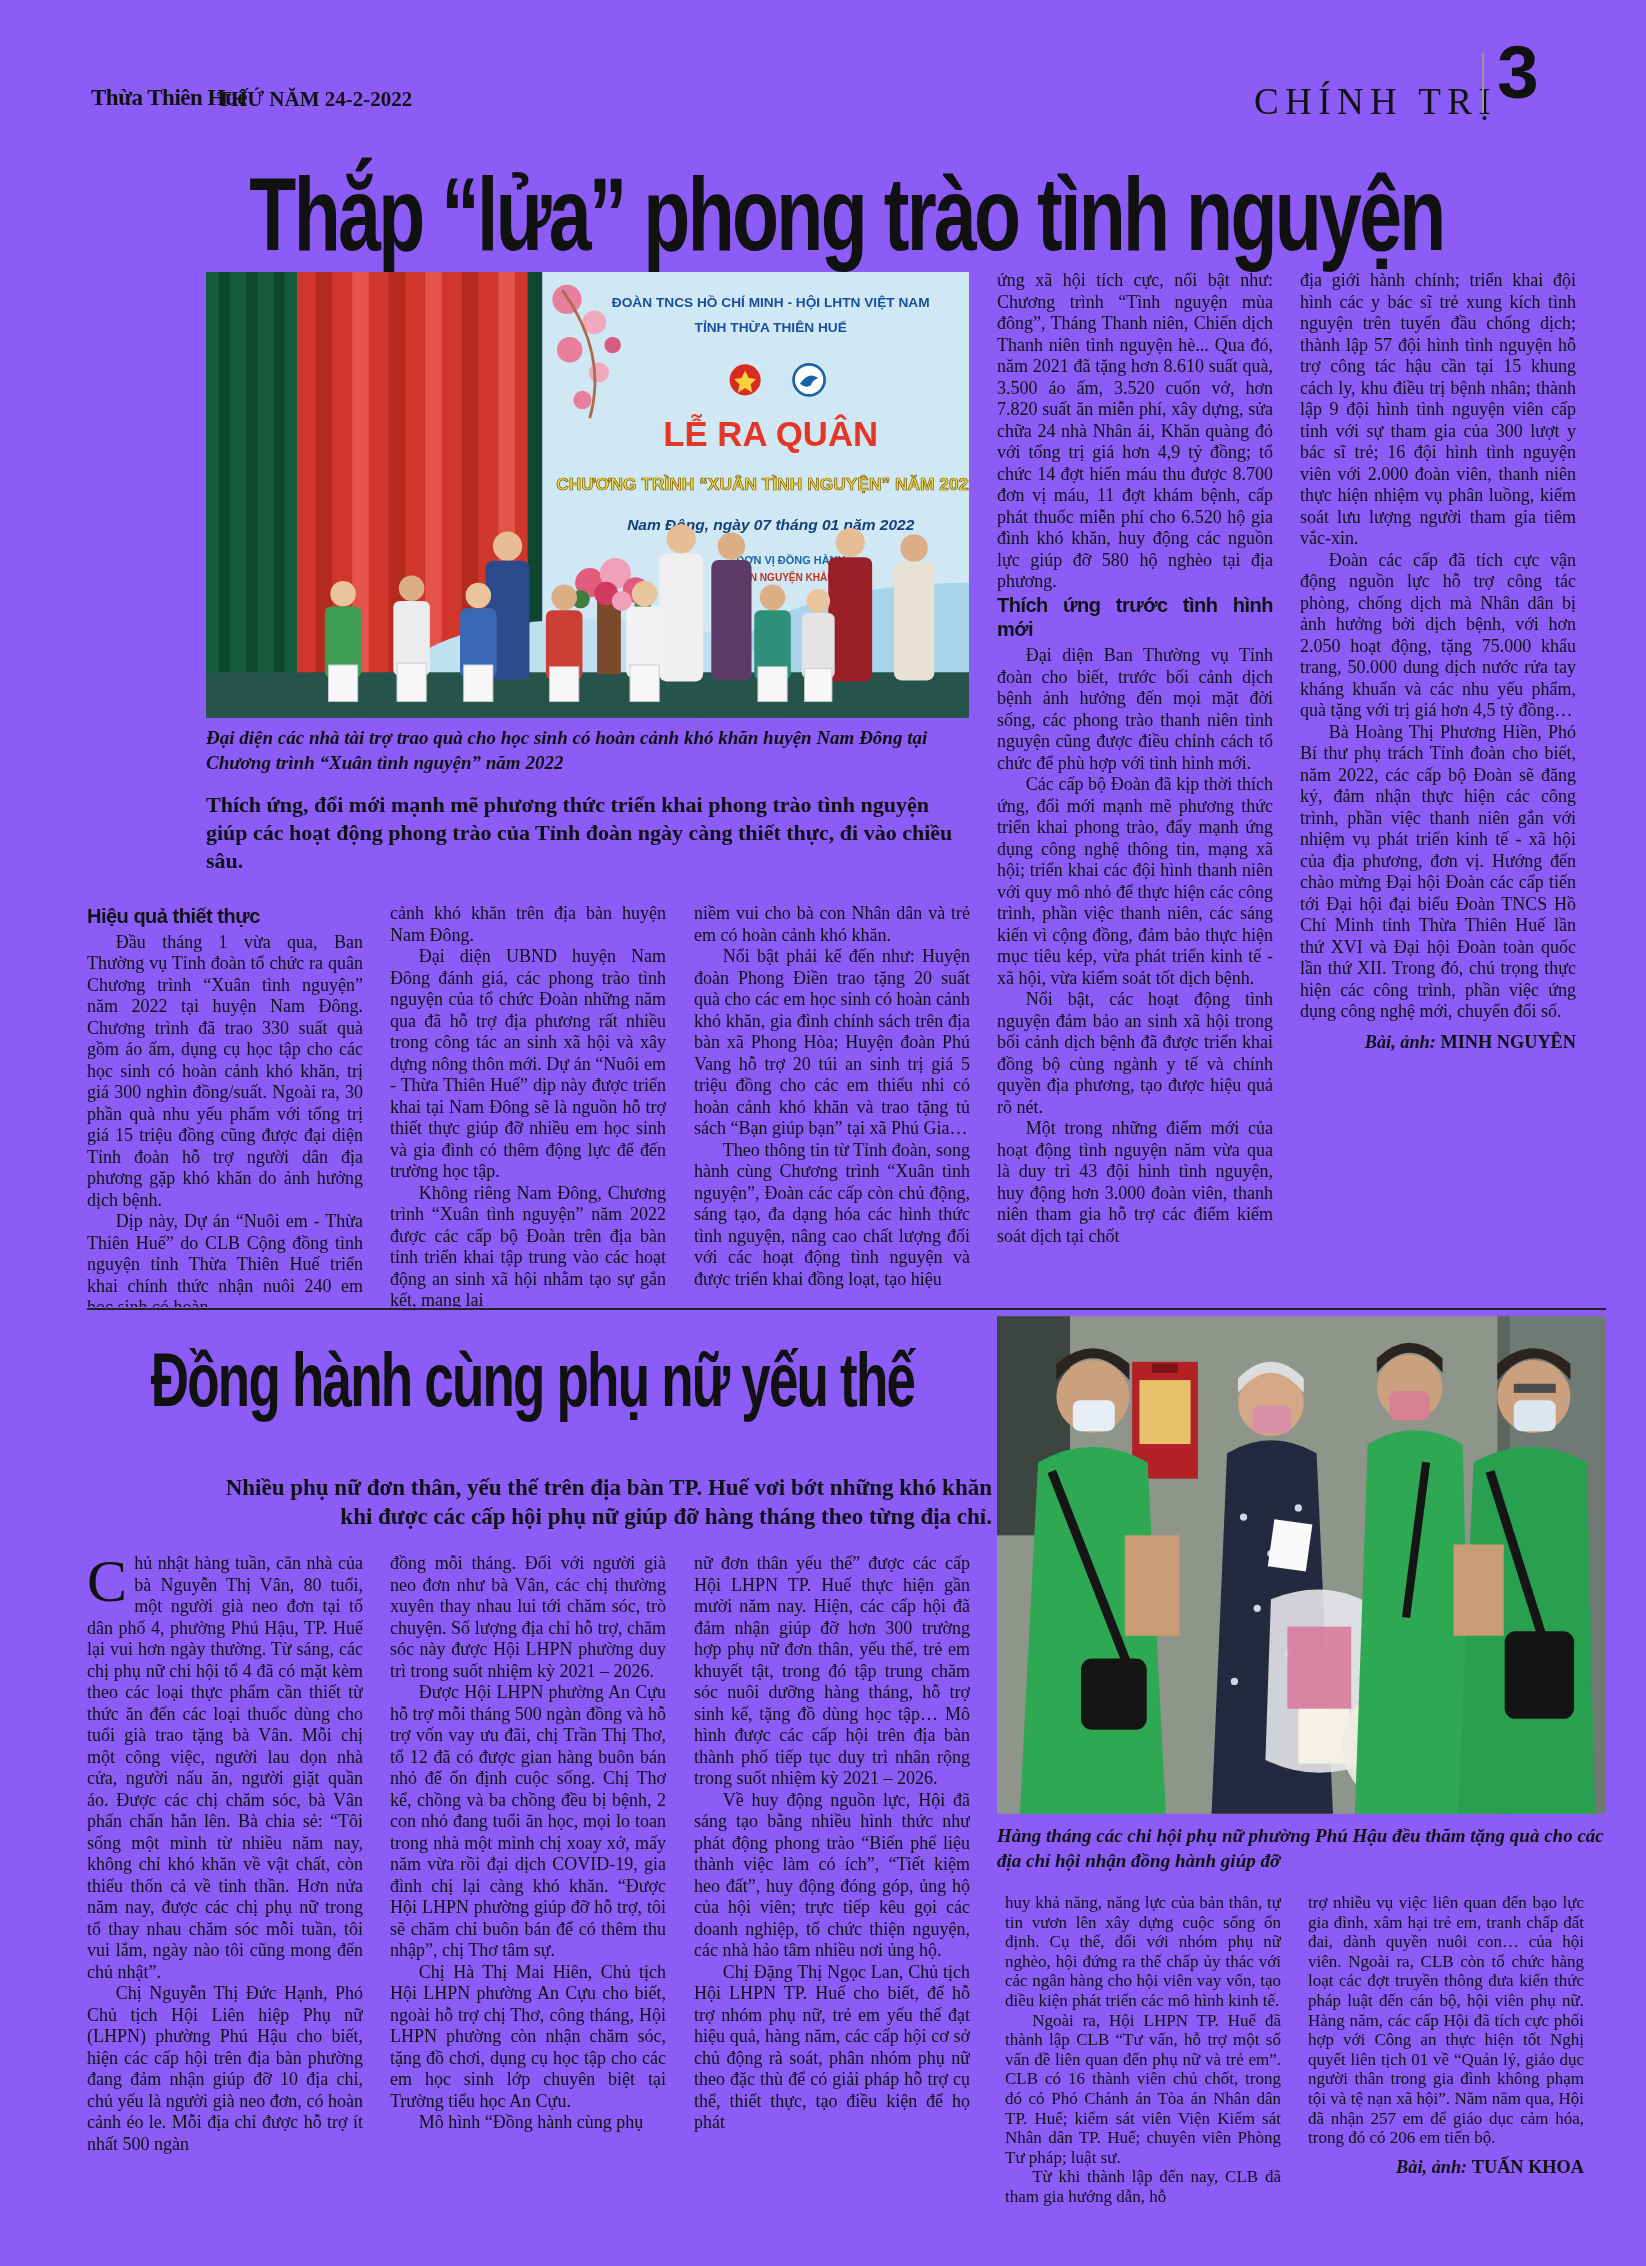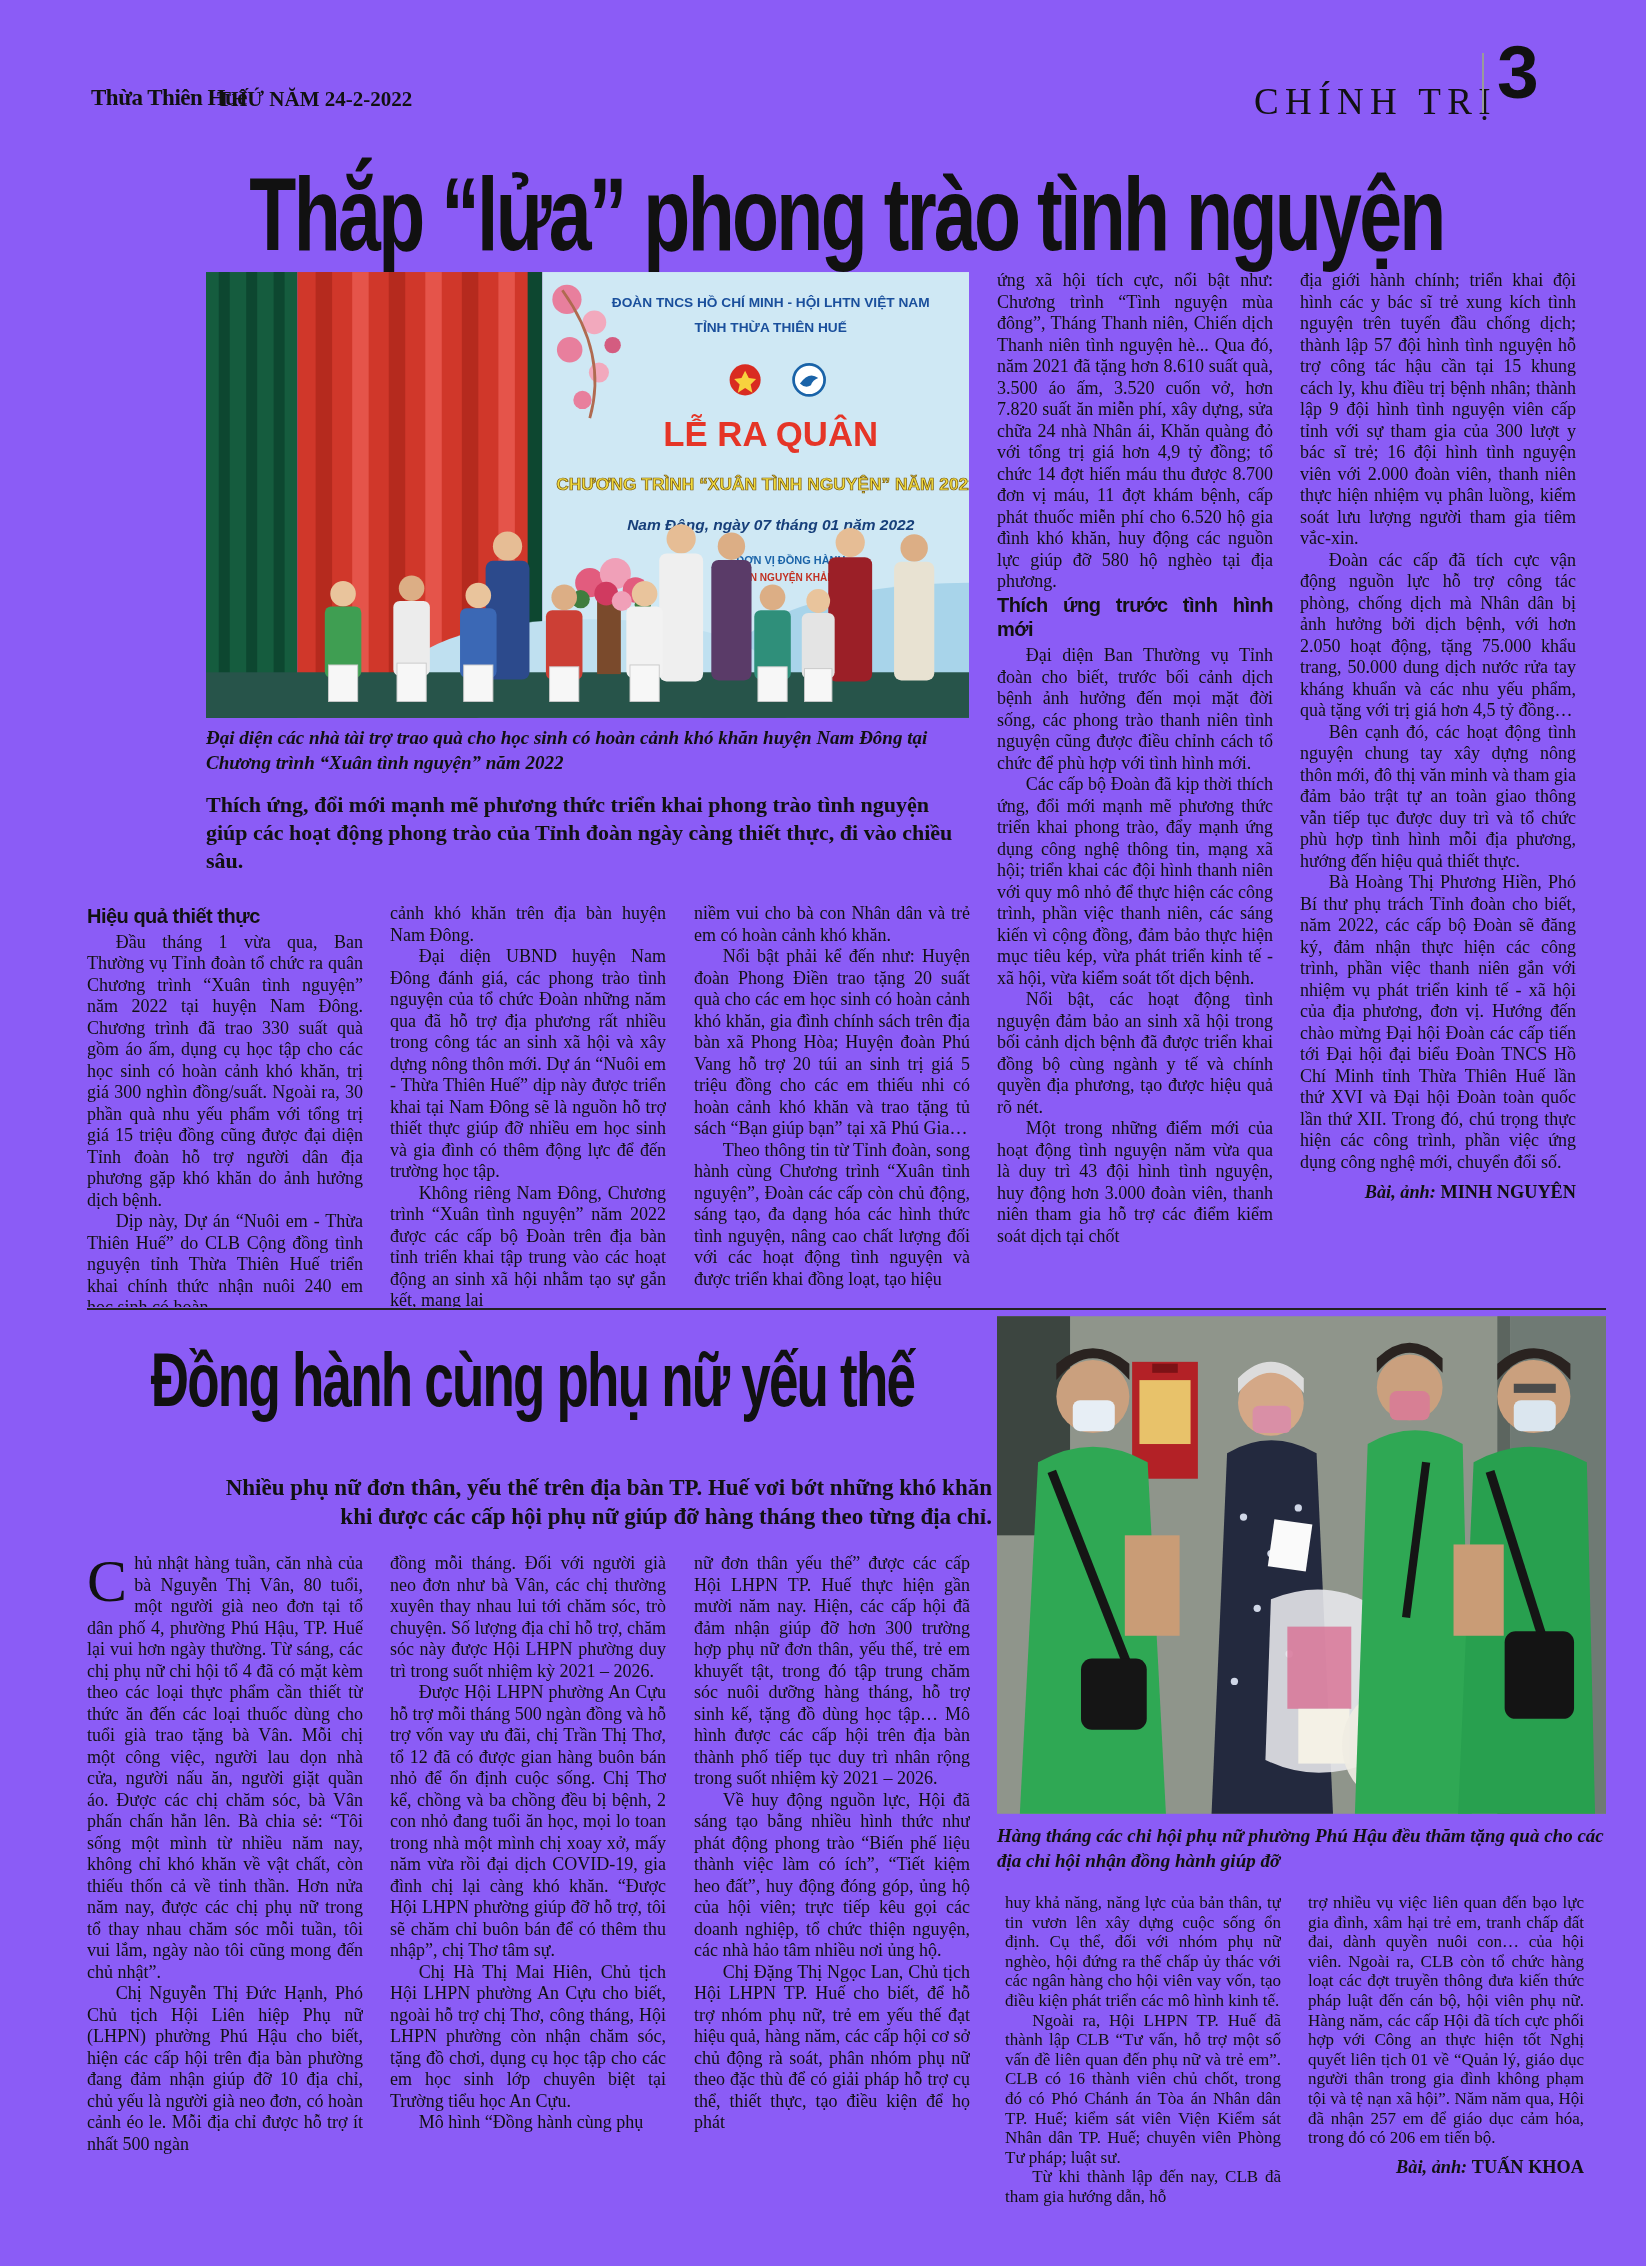--- a/index.html
+++ b/index.html
@@ -208,21 +208,20 @@
       <p class="noind">ứng xã hội tích cực, nổi bật như: Chương trình “Tình nguyện mùa đông”, Tháng Thanh niên, Chiến dịch Thanh niên tình nguyện hè... Qua đó, năm 2021 đã tặng hơn 8.610 suất quà, 3.500 áo ấm, 3.520 cuốn vở, hơn 7.820 suất ăn miễn phí, xây dựng, sửa chữa 24 nhà Nhân ái, Khăn quàng đỏ với tổng trị giá hơn 4,9 tỷ đồng; tổ chức 14 đợt hiến máu thu được 8.700 đơn vị máu, 11 đợt khám bệnh, cấp phát thuốc miễn phí cho 6.520 hộ gia đình khó khăn, huy động các nguồn lực giúp đỡ 580 hộ nghèo tại địa phương.</p>
       <h3 class="subhead">Thích ứng trước tình hình mới</h3>
       <p class="ind">Đại diện Ban Thường vụ Tỉnh đoàn cho biết, trước bối cảnh dịch bệnh ảnh hưởng đến mọi mặt đời sống, các phong trào thanh niên tình nguyện cũng được điều chỉnh cách tổ chức để phù hợp với tình hình mới.</p>
       <p class="ind">Các cấp bộ Đoàn đã kịp thời thích ứng, đổi mới mạnh mẽ phương thức triển khai phong trào, đẩy mạnh ứng dụng công nghệ thông tin, mạng xã hội; triển khai các đội hình thanh niên với quy mô nhỏ để thực hiện các công trình, phần việc thanh niên, các sáng kiến vì cộng đồng, đảm bảo thực hiện mục tiêu kép, vừa phát triển kinh tế - xã hội, vừa kiểm soát tốt dịch bệnh.</p>
       <p class="ind">Nổi bật, các hoạt động tình nguyện đảm bảo an sinh xã hội trong bối cảnh dịch bệnh đã được triển khai đồng bộ cùng ngành y tế và chính quyền địa phương, tạo được hiệu quả rõ nét.</p>
       <p class="ind">Một trong những điểm mới của hoạt động tình nguyện năm vừa qua là duy trì 43 đội hình tình nguyện, huy động hơn 3.000 đoàn viên, thanh niên tham gia hỗ trợ các điểm kiểm soát dịch tại chốt</p>
     </div>
   <div class="col a1r cx5">
       <p class="noind">địa giới hành chính; triển khai đội hình các y bác sĩ trẻ xung kích tình nguyện trên tuyến đầu chống dịch; thành lập 57 đội hình tình nguyện hỗ trợ công tác hậu cần tại 15 khung cách ly, khu điều trị bệnh nhân; thành lập 9 đội hình tình nguyện viên cấp tỉnh với sự tham gia của 300 lượt y bác sĩ trẻ; 16 đội hình tình nguyện viên với 2.000 đoàn viên, thanh niên thực hiện nhiệm vụ phân luồng, kiểm soát lưu lượng người tham gia tiêm vắc-xin.</p>
       <p class="ind">Đoàn các cấp đã tích cực vận động nguồn lực hỗ trợ công tác phòng, chống dịch mà Nhân dân bị ảnh hưởng bởi dịch bệnh, với hơn 2.050 hoạt động, tặng 75.000 khẩu trang, 50.000 dung dịch nước rửa tay kháng khuẩn và các nhu yếu phẩm, quà tặng với trị giá hơn 4,5 tỷ đồng…</p>
-      <p class="ind">Bên cạnh đó, các hoạt động tình nguyện chung tay xây dựng nông thôn mới, đô thị văn minh và tham gia đảm bảo trật tự an toàn giao thông vẫn tiếp tục được duy trì và tổ chức phù hợp tình hình mỗi địa phương, hướng đến hiệu quả thiết thực.</p>
       <p class="ind">Bà Hoàng Thị Phương Hiền, Phó Bí thư phụ trách Tỉnh đoàn cho biết, năm 2022, các cấp bộ Đoàn sẽ đăng ký, đảm nhận thực hiện các công trình, phần việc thanh niên gắn với nhiệm vụ phát triển kinh tế - xã hội của địa phương, đơn vị. Hướng đến chào mừng Đại hội Đoàn các cấp tiến tới Đại hội đại biểu Đoàn TNCS Hồ Chí Minh tỉnh Thừa Thiên Huế lần thứ XVI và Đại hội Đoàn toàn quốc lần thứ XII. Trong đó, chú trọng thực hiện các công trình, phần việc ứng dụng công nghệ mới, chuyển đổi số.</p>
       <div class="byline"><span class="byline-label">Bài, ảnh: </span><span class="byline-name">MINH NGUYÊN</span></div>
     </div>
 
   <div class="article-divider"></div>
 
   <div class="headline2">Đồng hành cùng phụ nữ yếu thế</div>
   <div class="standfirst standfirst2">Nhiều phụ nữ đơn thân, yếu thế trên địa bàn TP. Huế vơi bớt những khó khăn khi được các cấp hội phụ nữ giúp đỡ hàng tháng theo từng địa chỉ.</div>
 
   <div class="photo2">

